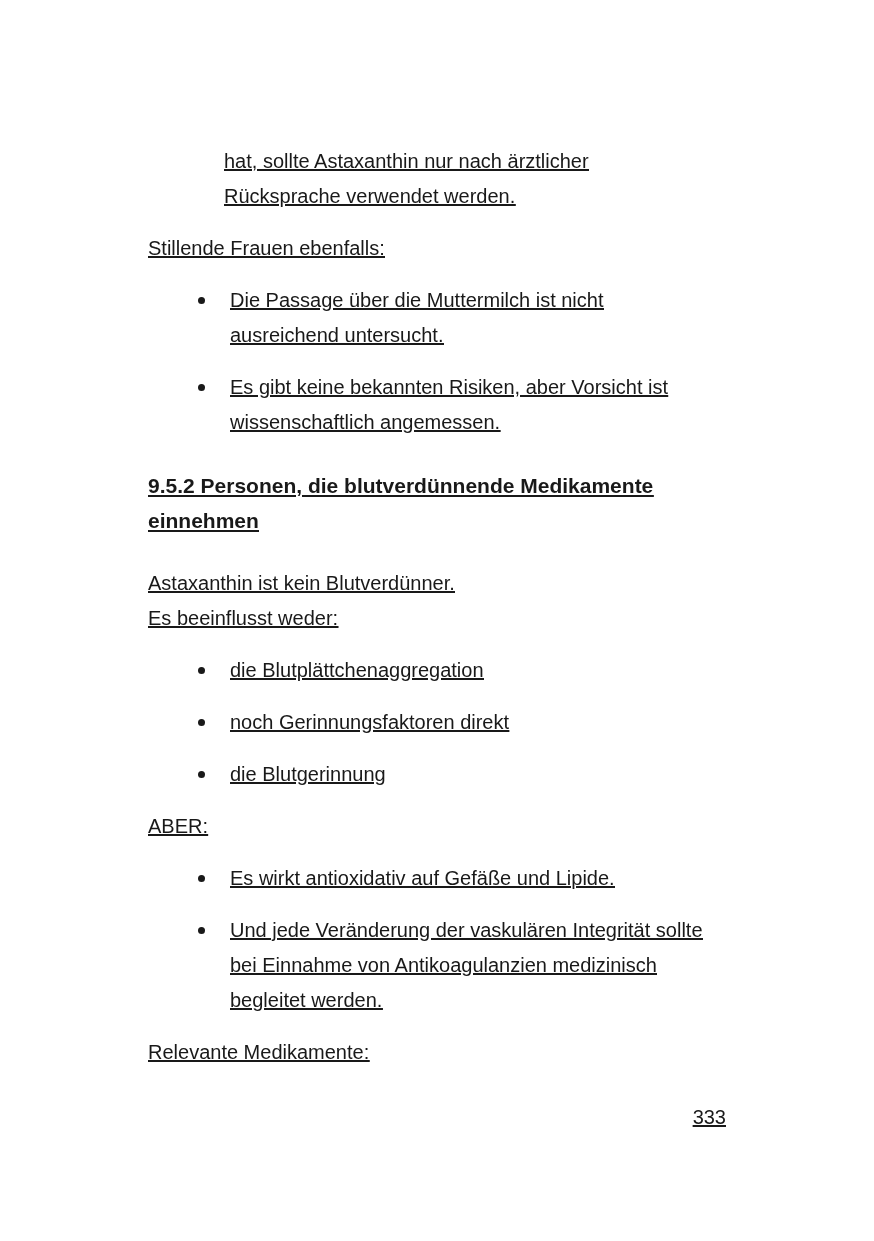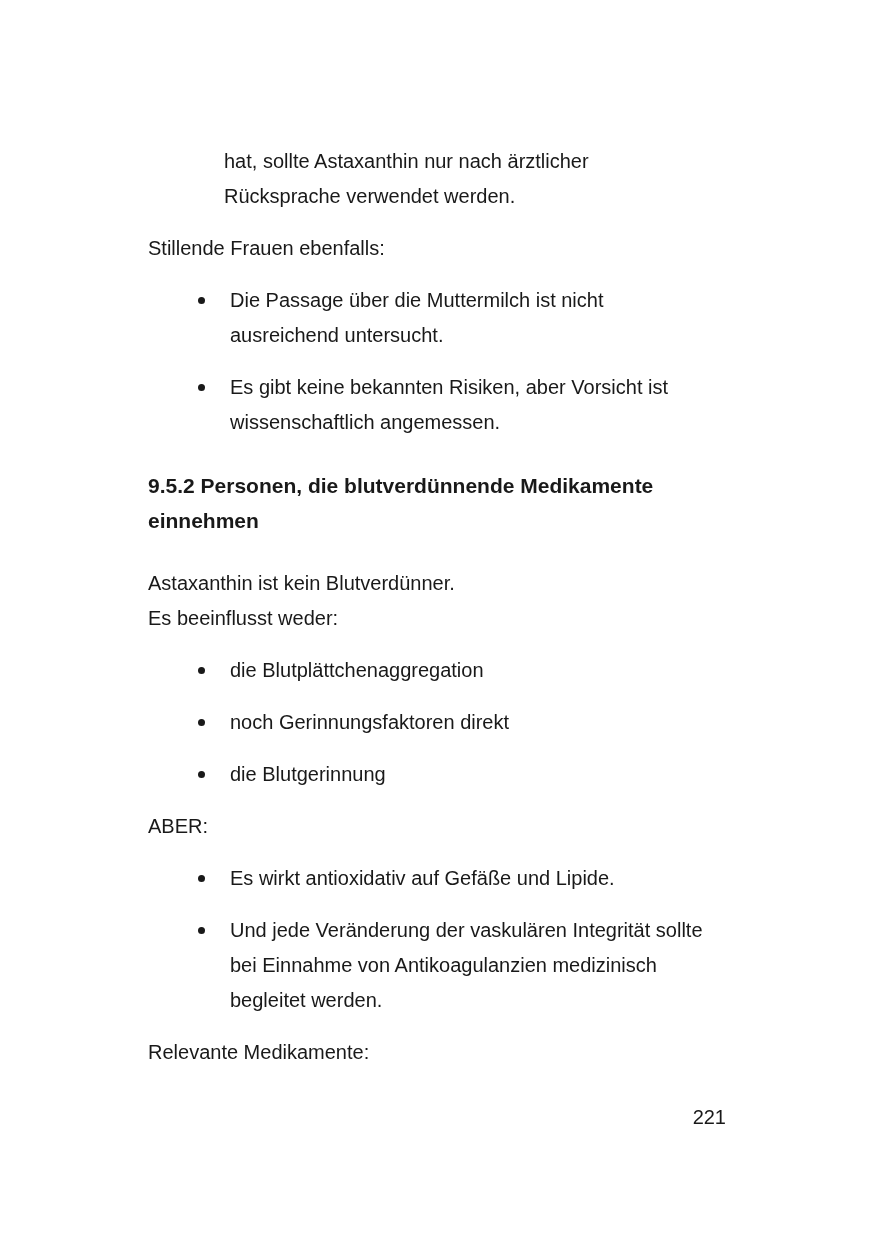--- a/index.html
+++ b/index.html
@@ -1,15 +1,15 @@
 <!DOCTYPE html>
 <html lang="de"><head>
 <meta charset="utf-8">
 <style>
-  * { margin: 0; padding: 0; box-sizing: border-box; }
+  * { margin: 0; padding: 0; box-sizing: border-box; text-decoration: underline; }
   html, body { background: #ffffff; }
   body {
     width: 874px;
     height: 1241px;
     font-family: "Liberation Sans", "DejaVu Sans", sans-serif;
     color: #191919;
     overflow: hidden;
   }
   .page {
     position: relative;
@@ -114,14 +114,14 @@
         <span class="dot"></span>
         <span>Und jede Veränderung der vaskulären Integrität sollte bei Einnahme von Antikoagulanzien medizinisch begleitet werden.</span>
       </div>
     </div>
 
     <p class="para">Relevante Medikamente:</p>
 
 
   </div>
 
-  <div class="page-number">221</div>
+  <div class="page-number">333</div>
 </div>
 
 </body></html>

